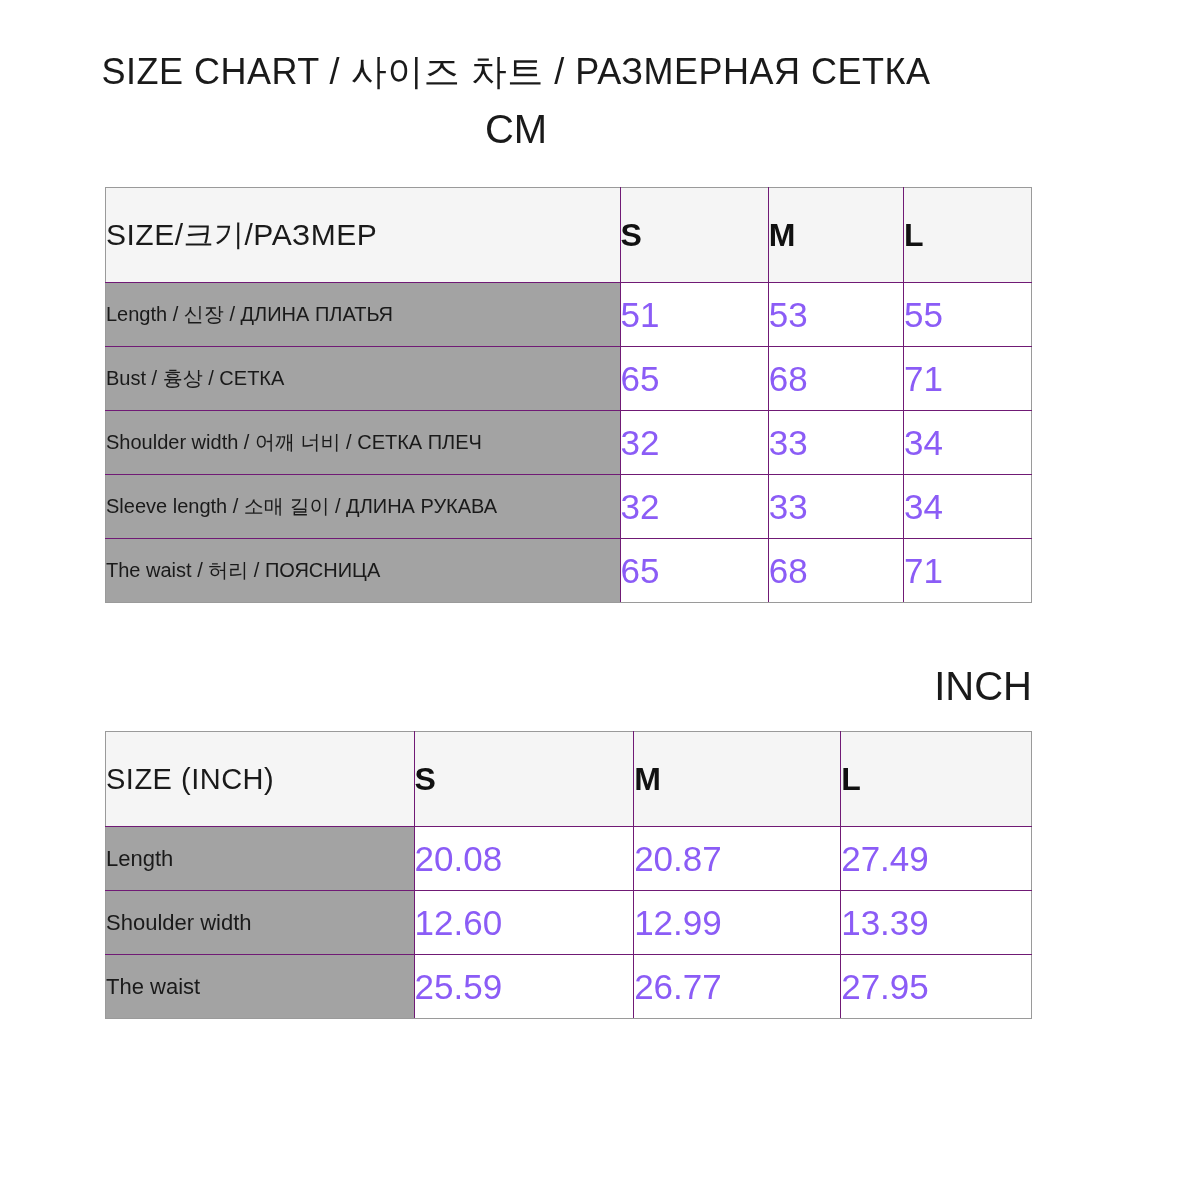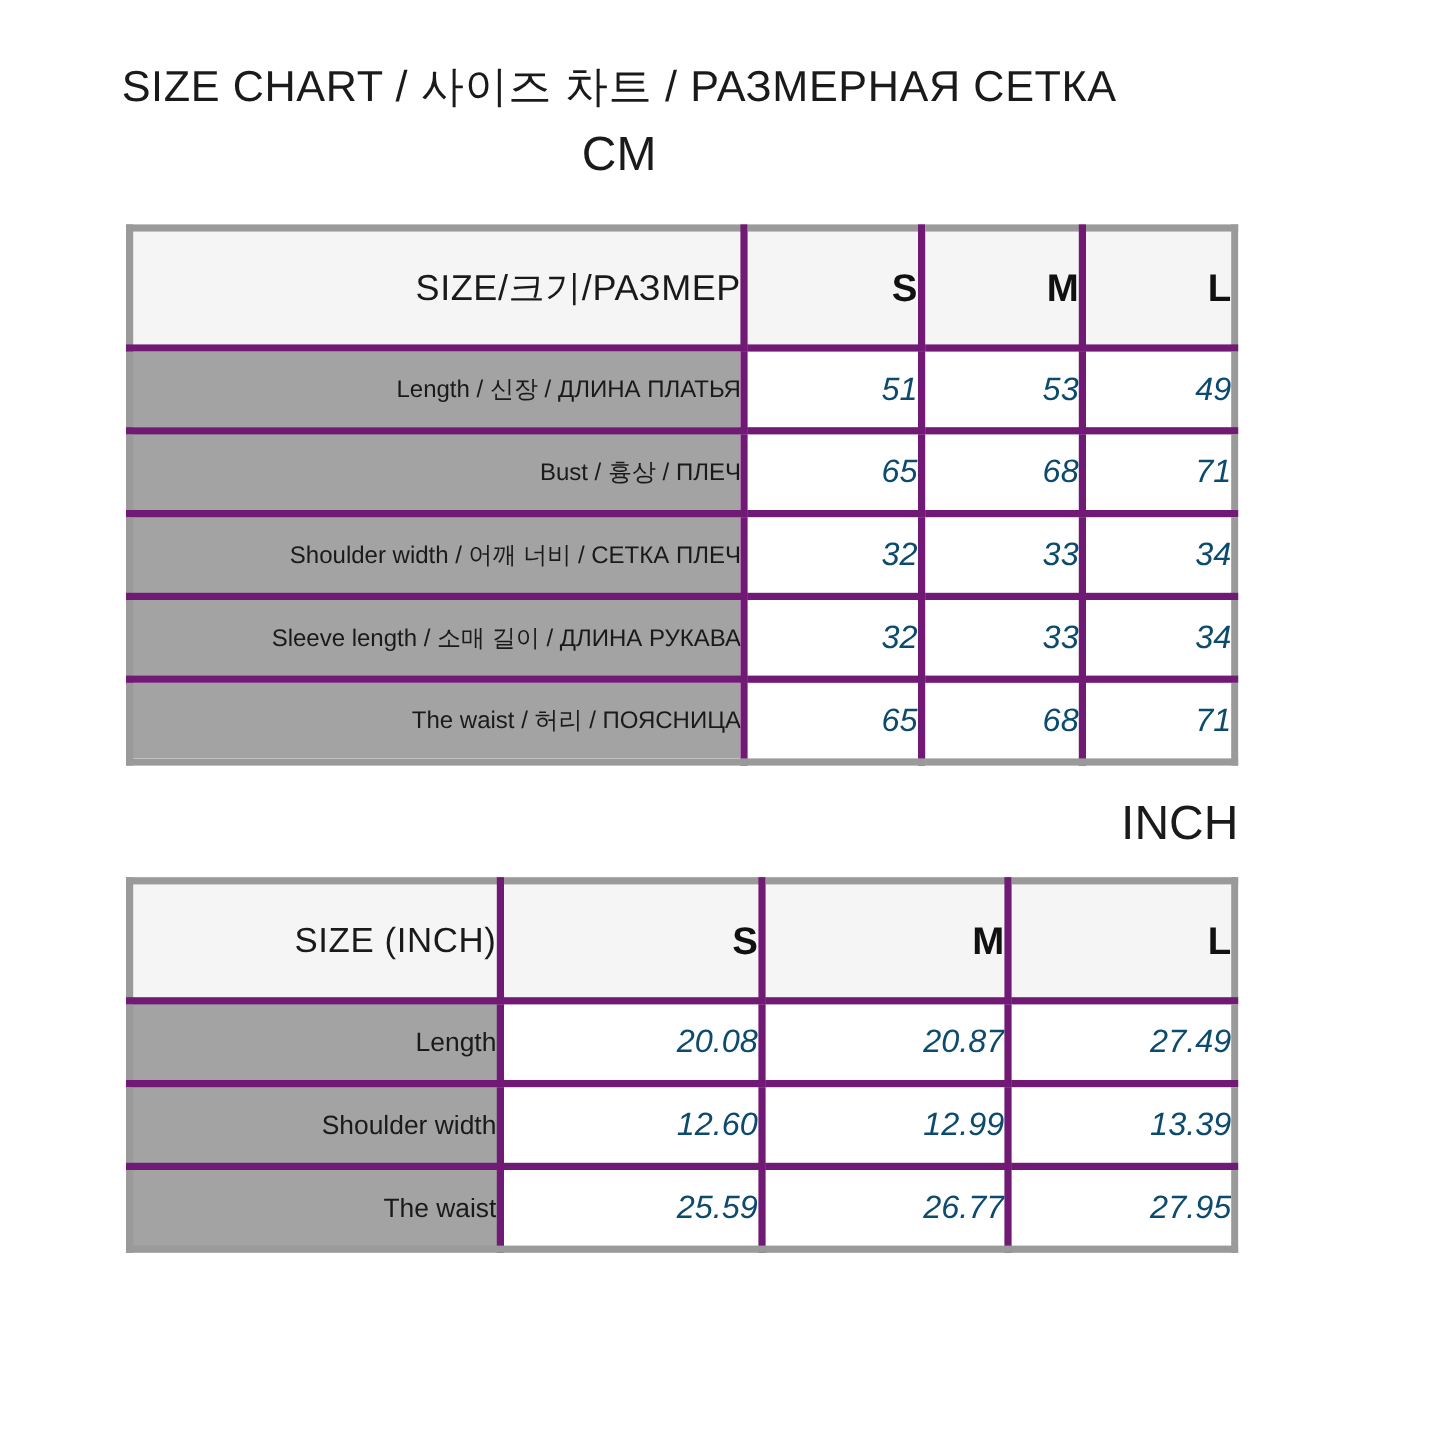--- a/index.html
+++ b/index.html
@@ -40,36 +40,36 @@
     position: absolute;
     left: 105px;
     border-collapse: collapse;
     table-layout: fixed;
     background: #ffffff;
   }
   #cm-table { top: 187px; }
   #inch-table { top: 731px; }
 
   .size-table td {
-    border: 6px solid #701a75;
-    text-align: right;
+    border: 1px solid #701a75;
+    text-align: left;
     vertical-align: middle;
     padding: 0;
     overflow: hidden;
   }
   
   .size-table tr td:first-child { border-left-color: #9a9a9a; }
   .size-table tr td:last-child { border-right-color: #9a9a9a; }
   .size-table tr:first-child td { border-top-color: #9a9a9a; }
   .size-table tr:last-child td { border-bottom-color: #9a9a9a; }
 
   .header-row td { height: 94px; background: #f5f5f5; }
   .data-row td { height: 63px; }
   .label-cell { background: #a3a3a3; }
-  .value-cell { background: #ffffff; font-size: 27px; color: #0c4a6e; font-style: italic; }
+  .value-cell { background: #ffffff; font-size: 35px; color: #8b5cf6; }
   .header-size { font-weight: bold; font-size: 32px; color: #111111; }
   .header-label { font-size: 30px; letter-spacing: 0.5px; }
   #cm-table .label-cell { font-size: 20px; }
   #inch-table .label-cell { font-size: 22px; }
   #inch-table .header-label { font-size: 29px; }
 </style>
 </head>
 <body>
 
 <div class="page">
@@ -89,24 +89,24 @@
         <tr class="header-row">
       <td class="header-label">SIZE/크기/РАЗМЕР</td>
       <td class="header-size">S</td>
       <td class="header-size">M</td>
       <td class="header-size">L</td>
     </tr>
     <tr class="data-row">
       <td class="label-cell">Length / 신장 / ДЛИНА ПЛАТЬЯ</td>
       <td class="value-cell">51</td>
       <td class="value-cell">53</td>
-      <td class="value-cell">49</td>
+      <td class="value-cell">55</td>
     </tr>
     <tr class="data-row">
-      <td class="label-cell">Bust / 흉상 / ПЛЕЧ</td>
+      <td class="label-cell">Bust / 흉상 / СЕТКА</td>
       <td class="value-cell">65</td>
       <td class="value-cell">68</td>
       <td class="value-cell">71</td>
     </tr>
     <tr class="data-row">
       <td class="label-cell">Shoulder width / 어깨 너비 / СЕТКА ПЛЕЧ</td>
       <td class="value-cell">32</td>
       <td class="value-cell">33</td>
       <td class="value-cell">34</td>
     </tr>

